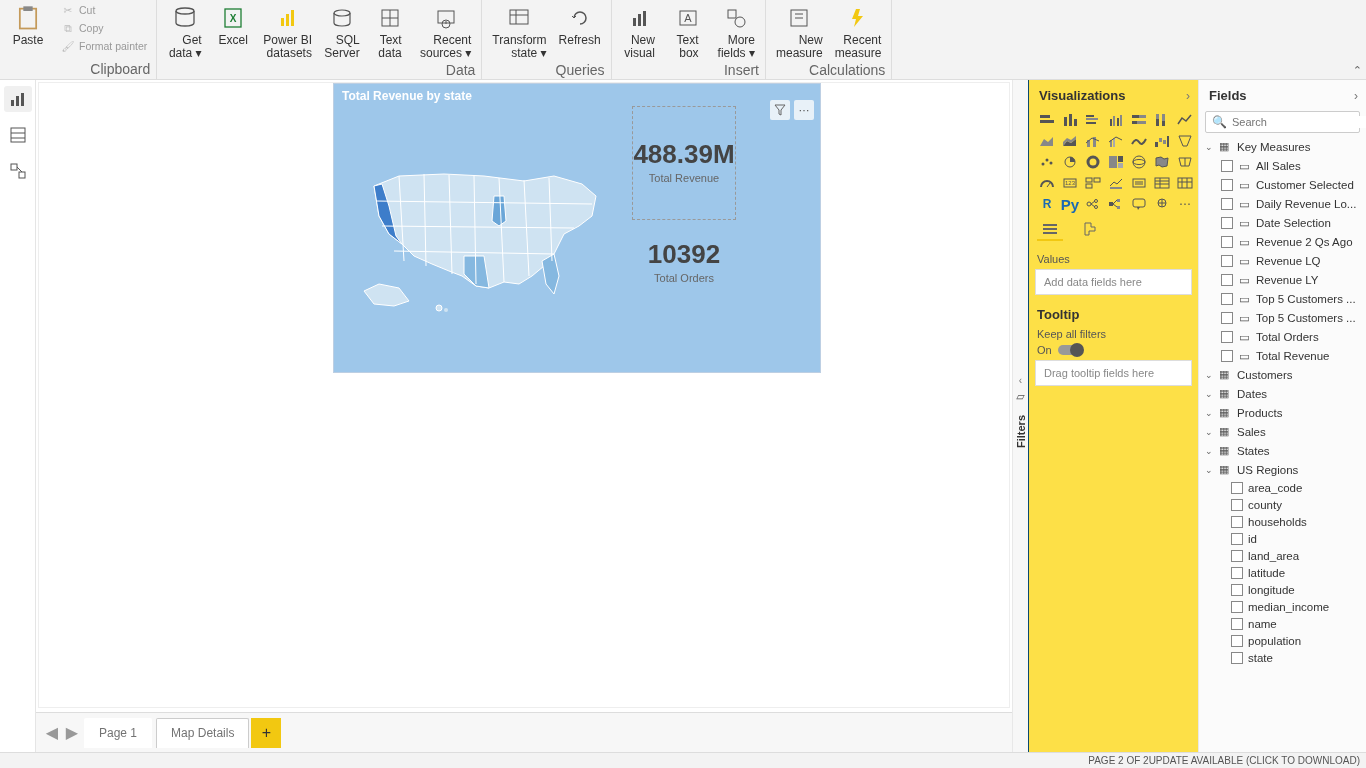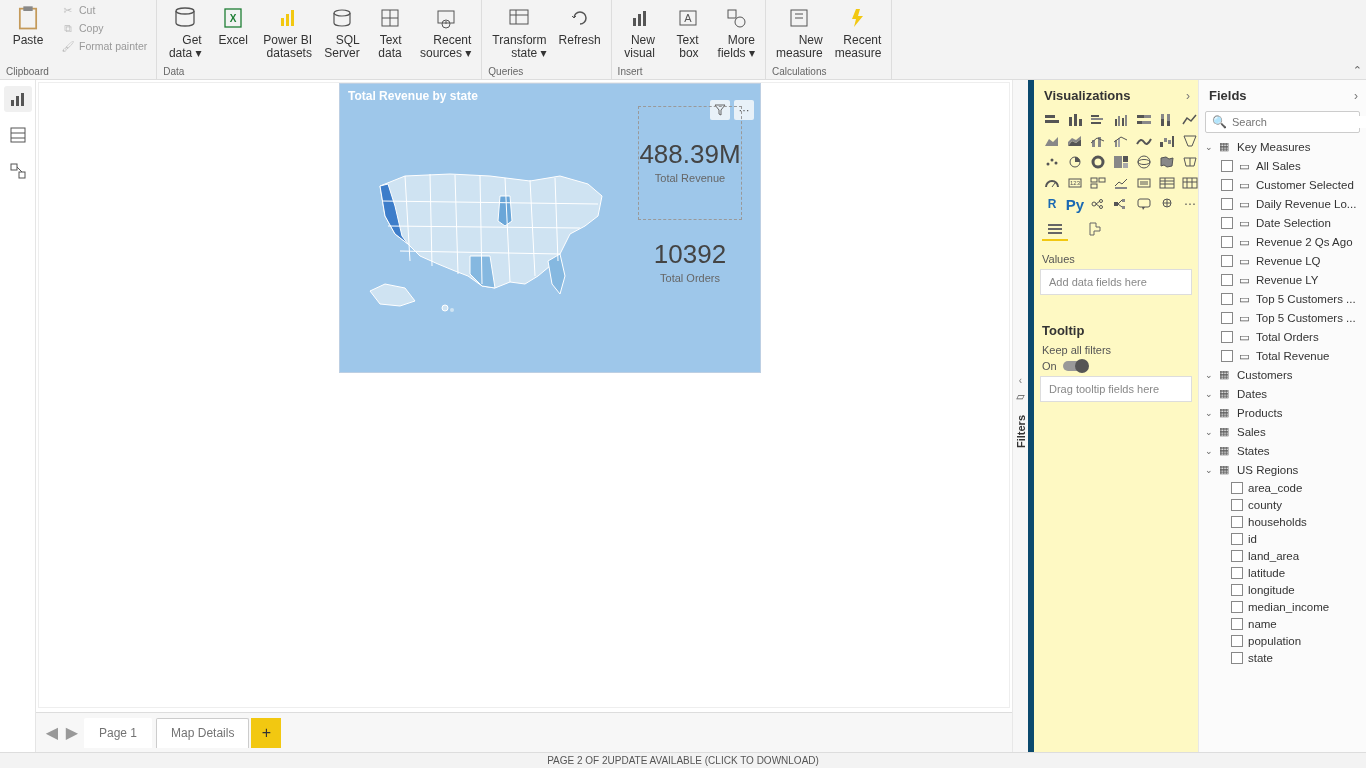--- a/index.html
+++ b/index.html
@@ -2,95 +2,95 @@
 <html><head>
 <meta charset="utf-8">
 <style>
 * { margin: 0; padding: 0; box-sizing: border-box; font-family: 'Segoe UI', Tahoma, sans-serif; }
 body { background: #fff; width: 1366px; height: 768px; overflow: hidden; position: relative; }
 
 
 .ribbon { height: 80px; background: #f3f3f3; display: flex; border-bottom: 1px solid #ddd; }
 .rib-group { display: flex; flex-direction: column; border-right: 1px solid #ddd; padding: 2px 6px 0; }
 .rib-items { display: flex; flex: 1; align-items: flex-start; gap: 4px; }
-.rib-label { font-size: 10px; color: #666; text-align: left; padding-bottom: 2px; }
+.rib-label { font-size: 14px; color: #666; text-align: right; padding-bottom: 2px; }
 .rib-btn { display: flex; flex-direction: column; align-items: center; justify-content: flex-start; padding: 2px 4px; cursor: pointer; min-width: 44px; }
 .rib-ico { width: 32px; height: 28px; display: flex; align-items: center; justify-content: center; color: #555; }
 .rib-txt { font-size: 12px; color: #333; text-align: right; line-height: 1.1; margin-top: 2px; white-space: pre; }
 
 
 .clip-side { display:flex; flex-direction:column; gap:2px; margin-left:4px; }
 .clip-btn { font-size: 10.5px; color: #999; display:flex; align-items:center; gap:4px; padding:1px 3px; cursor: default;}
 .clip-ico { width:14px; height:14px; display:inline-flex; align-items:center; justify-content:center; color:#bbb;}
 
 
 .main-area { position: absolute; top: 80px; left: 0; right: 0; bottom: 16px; display: flex; }
 
 
 .viewbar { width: 36px; background: #fff; border-right: 1px solid #e5e5e5; display: flex; flex-direction: column; padding-top: 6px; gap: 10px; align-items:center; }
 .view-btn { width:28px; height:26px; display:flex; align-items:center; justify-content:center; color:#444; cursor:pointer; border-radius:3px;}
 .view-btn.active { background:#f0f0f0; }
 
 
 .canvas-wrap { flex: 1; position: relative; background: #fff; overflow:hidden; }
 .canvas-inner { position:absolute; left:0; top:2px; right:0; bottom:44px; background:#fff; border:1px solid #eee; margin:0 2px;}
-.map-visual { position: absolute; left: 300px; top: 0px; width: 422px; height: 290px; background: #9ec7ea; border: 1px solid #bdcfe3; }
+.map-visual { position: absolute; left: 294px; top: 0px; width: 488px; height: 290px; background: #9ec7ea; border: 1px solid #bdcfe3; }
 .map-title { color: #fff; font-size: 12px; font-weight: 600; padding: 5px 8px; }
 .map-icons { position:absolute; top:16px; right:6px; display:flex; gap:4px; }
 .map-icon-btn { width:20px; height:20px; background:#e8f1f8; display:flex; align-items:center; justify-content:center; color:#555; font-size:11px; cursor:pointer; border-radius:2px;}
 .card-sel { position:absolute; border:1px dashed #999; background:rgba(255,255,255,0.0);}
 .card1 { left:298px; top:22px; width:104px; height:114px; }
 .kpi { position:absolute; text-align:center;}
 .kpi1 { left:298px; top:55px; width:104px;}
 .kpi2 { left:298px; top:155px; width:104px;}
-.kpi-val { font-size: 26px; color: #444; font-weight:400;}
+.kpi-val { font-size: 26px; color: #444; font-weight:700;}
 .kpi-lbl { font-size: 11px; color: #666; margin-top:2px;}
 .mapsvg { position:absolute; left:20px; top:42px; width:270px; height:200px;}
 
 
 .pagetabs { position:absolute; left:0; right:0; bottom:0; height:40px; background:#f7f7f7; border-top:1px solid #ddd; display:flex; align-items:center; padding:0 6px;}
 .nav-arrow { width:20px; height:24px; display:flex; align-items:center; justify-content:center; color:#999; cursor:pointer;}
 .tab { padding:0 14px; height:30px; display:flex; align-items:center; font-size:12px; color:#737373; border:1px solid transparent; cursor:pointer; background:#fff; margin:0 2px; border-radius:2px 2px 0 0;}
 .tab.active { border:1px solid #ccc; border-bottom:none; background:#fff; font-weight:500;text-align:center;}
 .tab-add { width:30px; height:30px; background:#f2c811; display:flex; align-items:center; justify-content:center; color:#333; font-size:16px; cursor:pointer;}
 
 
 .collapse-tab { width:16px; background:#f7f7f7; border-left:1px solid #e8e8e8; display:flex; align-items:center; justify-content:center;}
 .vtab { writing-mode: vertical-rl; transform: rotate(180deg); font-size:11px; font-weight:600; color:#333; padding:8px 0;}
 
-.viz-panel { width: 170px; border-left:6px solid #0c4a6e; background:#fef9c3; display:flex; flex-direction:column;}
+.viz-panel { width: 170px; border-left:1px solid #0c4a6e; background:#fde047; display:flex; flex-direction:column;}
 .panel-head { display:flex; align-items:center; justify-content:space-between; padding:8px 8px 4px 10px;}
 .panel-title { font-size:13px; font-weight:700; color:#333;}
 .chev { color:#777; font-size:12px; cursor:pointer;}
 .viz-grid { display:grid; grid-template-columns: repeat(7, 20px); gap:3px; padding:4px 8px;}
 .viz-icon { width:20px; height:18px; display:flex; align-items:center; justify-content:center; color:#555; cursor:pointer; font-size:12px; border-radius:2px;}
 .tool-row { display:flex; gap:14px; padding:2px 8px 8px; }
 .tool-btn { width:26px; height:22px; display:flex; align-items:center; justify-content:center; color:#666; cursor:pointer; border-bottom:2px solid transparent;}
 .tool-btn.active{ border-bottom:2px solid #f2c811;}
 .sec-label { font-size:11px; color:#555; padding:4px 8px 2px;}
-.field-well { margin:2px 6px 24px; border:1px solid #ddd; background:#fff; padding:6px 8px; font-size:11px; color:#888;}
+.field-well { margin:2px 6px 8px; border:1px solid #ddd; background:#fff; padding:6px 8px; font-size:11px; color:#888;}
 .toggle-row{display:flex; align-items:center; gap:6px; padding:2px 8px; font-size:11px; color:#555;}
 .toggle { width:24px; height:10px; background:#999; border-radius:5px; position:relative;}
 .toggle::after{content:''; position:absolute; right:-2px; top:-2px; width:14px; height:14px; background:#555; border-radius:50%;}
 
 .fields-panel { width: 168px; border-left:1px solid #e8e8e8; background:#fbfbfb; display:flex; flex-direction:column;}
 .search-box { margin:4px 6px; display:flex; align-items:center; border:1px solid #ccc; border-radius:2px; background:#fff; padding:3px 6px;}
 .search-box input { border:none; outline:none; font-size:11px; flex:1; color:#666;}
 .search-ico { color:#888; font-size:12px; margin-right:5px;}
 .tree { flex:1; overflow-y:auto; font-size:11.5px; color:#333;}
 .tree-node { display:flex; align-items:center; gap:4px; padding:3px 6px; cursor:pointer;}
 .tree-caret { width:10px; color:#666; font-size:9px;}
 .tree-ico { width:14px; font-size:11px; color:#555;}
 .tree-leaf { display:flex; align-items:center; gap:5px; padding:2.5px 6px 2.5px 22px; cursor:pointer;}
 .chk { width:12px; height:12px; border:1px solid #888; background:#fff; flex-shrink:0;}
 .fld-ico { width:13px; display:flex; align-items:center; justify-content:center; color:#555;}
 .leaf-ind { padding-left: 32px !important;}
 
 
-.statusbar { position:absolute; left:0; right:0; bottom:0; height:16px; background:#f3f3f3; border-top:1px solid #ddd; display:flex; align-items:center; justify-content:center; padding:0 6px; font-size:10px; color:#555;}
+.statusbar { position:absolute; left:0; right:0; bottom:0; height:16px; background:#f3f3f3; border-top:1px solid #ddd; display:flex; align-items:center; justify-content:flex-end; padding:0 6px; font-size:10px; color:#555;}
 
 
 .ribbon-collapse { position:absolute; right:4px; top:64px; color:#666; font-size:11px; cursor:pointer;}
 
 svg { display:block; }
 </style>
 </head>
 <body>
 
 <div class="ribbon">

